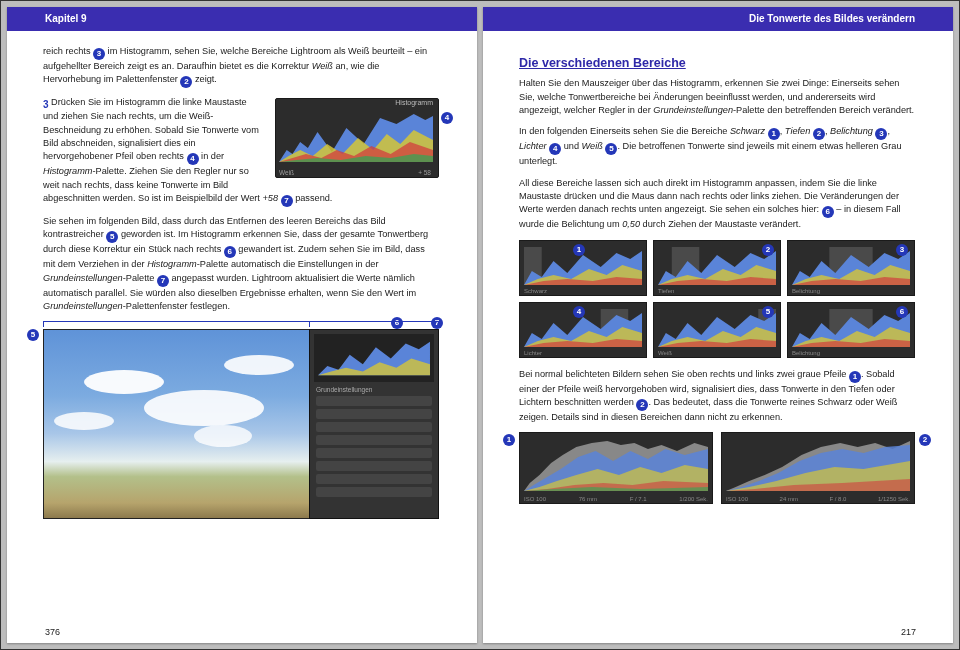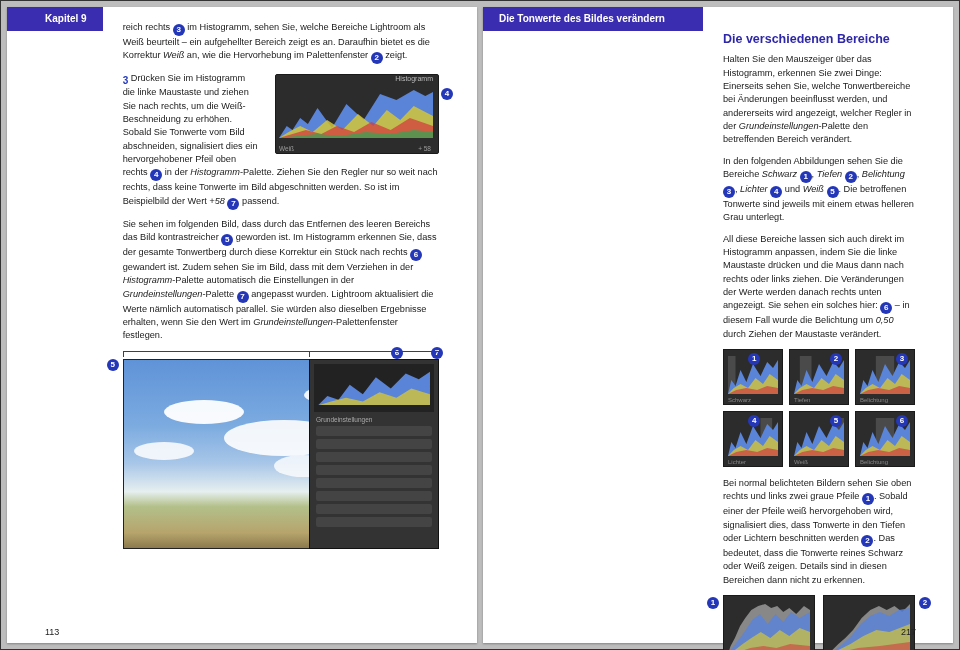--- a/index.html
+++ b/index.html
@@ -8,29 +8,29 @@
     --text:#1a1a1a;
     --heading:#2E28A8;
     --callout:#2437B8;
     --thumb-bg:#2c2c2c;
     --thumb-border:#1a1a1a;
   }
   *{box-sizing:border-box;}
   html,body{margin:0;padding:0;background:#f4f4f4;}
   .stage{width:var(--page-w);height:var(--page-h);margin:0 auto;background:#bdbdbd;border:1px solid #333;position:relative;}
   .spread{position:absolute;inset:6px;display:flex;gap:6px;}
-  .page{flex:1;background:#fff;position:relative;box-shadow:0 1px 2px rgba(0,0,0,.3);display:flex;flex-direction:row;}
+  .page{flex:1;background:#fff;position:relative;box-shadow:0 1px 2px rgba(0,0,0,.3);display:flex;flex-direction:column;}
   
   .hdr{height:24px;background:var(--violet);color:#fff;font:700 10px/24px "Segoe UI",Arial,sans-serif;padding:0 16px;}
   .hdr.left{padding-left:38px;}
   .hdr.right{text-align:right;padding-right:38px;}
-  .body{flex:1;padding:14px 38px 6px 20px;font:9.2px/1.45 "Segoe UI","Helvetica Neue",Arial,sans-serif;color:var(--text);}
+  .body{flex:1;padding:14px 38px 6px 36px;font:9.2px/1.45 "Segoe UI","Helvetica Neue",Arial,sans-serif;color:var(--text);}
   .body b{font-weight:700;}
   .body i{font-style:italic;}
-  h2{font:700 12.5px/1.3 "Segoe UI",Arial,sans-serif;color:var(--heading);margin:10px 0 6px;}
+  h2{font:700 12.5px/1.3 "Segoe UI",Arial,sans-serif;color:var(--heading);margin:10px 0 6px;text-decoration:underline;}
   p{margin:0 0 8px;}
   .pageno{position:absolute;bottom:6px;font:9px "Segoe UI",Arial;color:#222;}
   .page.left .pageno{left:38px;}
   .page.right .pageno{right:37px;}
 
   
   .c{display:inline-flex;align-items:center;justify-content:center;width:12px;height:12px;border-radius:50%;background:var(--callout);color:#fff;font:700 8px/1 Arial;vertical-align:-2px;}
   .c.big{width:14px;height:14px;font-size:10px;vertical-align:-3px;}
   .c.abs{position:absolute;}
   .histo-sm{width:170px;height:80px;float:right;margin:2px 0 4px 10px;position:relative;}
@@ -142,31 +142,31 @@
               <div class="row"></div>
               <div class="row"></div>
             <div class="row"></div>
               <div class="row"></div>
               <div class="row"></div>
               <div class="row"></div>
           </div>
         </div>
 
       </div>
-      <div class="pageno">113</div>
+      <div class="pageno">376</div>
     </div>
 
     <div class="page right">
       <div class="hdr right">Die Tonwerte des Bildes verändern</div>
       <div class="body">
         <h2>Die verschiedenen Bereiche</h2>
         <p><span>Halten Sie den Mauszeiger über das Histogramm, erkennen Sie zwei Dinge: Einerseits sehen Sie, welche Tonwertbereiche bei Änderungen beeinflusst werden, und andererseits wird angezeigt, welcher Regler in der </span><i>Grundeinstellungen</i><span>-Palette den betreffenden Bereich verändert.</span></p>
 
         <p>
-          <span>In den folgenden Abbildungen sehen Sie die Bereiche </span><i>Schwarz</i> <span class="c">1</span>, <i>Tiefen</i> <span class="c">2</span>, <i>Belichtung</i> <span class="c">3</span>, <i>Lichter</i> <span class="c">4</span> und <i>Weiß</i> <span class="c">5</span><span>. Die betroffenen Tonwerte sind jeweils mit einem etwas helleren Grau unterlegt.</span>
+          <span>In den folgenden Einerseits sehen Sie die Bereiche </span><i>Schwarz</i> <span class="c">1</span>, <i>Tiefen</i> <span class="c">2</span>, <i>Belichtung</i> <span class="c">3</span>, <i>Lichter</i> <span class="c">4</span> und <i>Weiß</i> <span class="c">5</span><span>. Die betroffenen Tonwerte sind jeweils mit einem etwas helleren Grau unterlegt.</span>
         </p>
 
         <p>
           <span>All diese Bereiche lassen sich auch direkt im Histogramm anpassen, indem Sie die linke Maustaste drücken und die Maus dann nach rechts oder links ziehen. Die Veränderungen der Werte werden danach rechts unten angezeigt. Sie sehen ein solches hier: </span><span class="c">6</span><span> – in diesem Fall wurde die Belichtung um </span><i>0,50</i><span> durch Ziehen der Maustaste verändert.</span>
         </p>
 
         <div class="grid6">
           <div class="thumb">
             <svg viewBox="0 0 120 38" preserveAspectRatio="none">
                 <rect x="0" y="0" width="18" height="38" fill="#4a4a4a"></rect>

